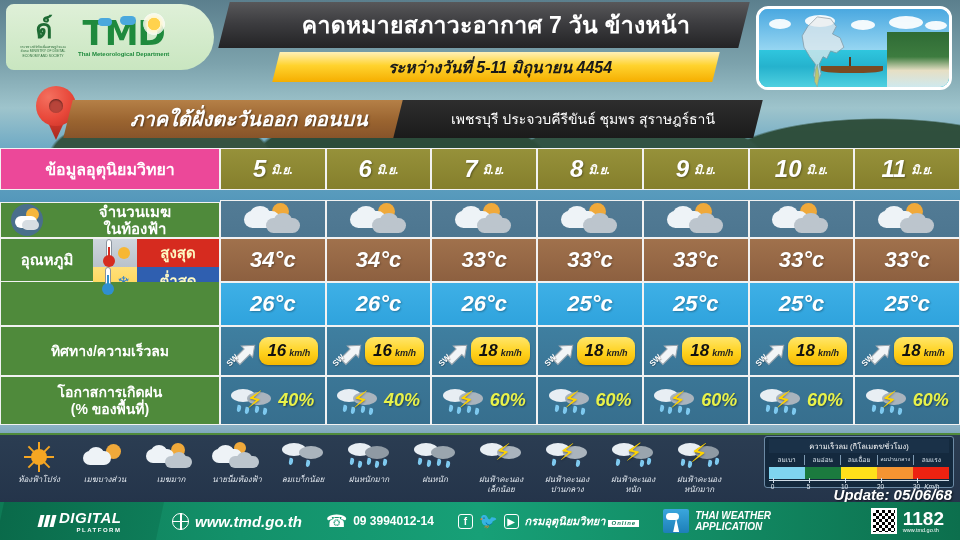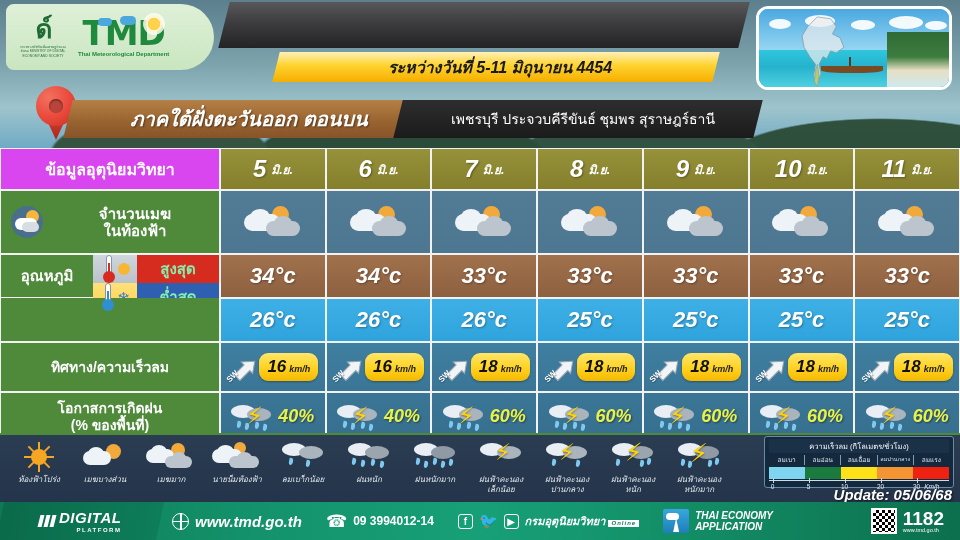--- a/index.html
+++ b/index.html
@@ -137,28 +137,28 @@
     width: 220px; flex: 0 0 220px; border: 1px solid #f2f2f2;
     display:flex; align-items:center; justify-content:center; text-align:center;
     color:#fff; font-weight:bold;
   }
   .cell {
     flex: 1 1 0; border: 1px solid #f2f2f2;
     display:flex; align-items:center; justify-content:center; position:relative;
   }
   
   .r-head { height: 42px; }
-  .r-head .lab { background:#d946ef; font-size: 16px; }
+  .r-head .lab { background:#ec4899; font-size: 16px; }
   .r-head .cell { background: linear-gradient(180deg,#96913a 0%, #857f2c 100%); color:#fff; }
   .dnum { font-size: 24px; font-weight:bold; font-style:italic; margin-right:5px;
           text-shadow: 1px 1px 2px rgba(0,0,0,.35); }
   .dmon { font-size: 12px; font-weight:bold; font-style:italic; }
 
   
-  .r-cloud { height: 64px; }
+  .r-cloud { height: 48px; align-items: flex-end; }
   .r-cloud .lab { background:#4f8a3b; font-size:15px; gap:8px; justify-content:flex-start; padding-left:10px; }
   .r-cloud .cell { background: linear-gradient(180deg,#527b95 0%, #4d7690 100%); }
 
   .lab-ico {
     width: 32px; height: 32px; border-radius:50%; background:#4a6f8c; position:relative; flex:0 0 32px;
   }
   .lab-ico .s { position:absolute; right:4px; top:4px; width:13px; height:13px; border-radius:50%; background:#f5b63c; }
   .lab-ico .c { position:absolute; left:4px; top:12px; width:22px; height:12px; border-radius:8px; background:#fff; }
   .lab-ico .c2 { position:absolute; left:11px; top:16px; width:17px; height:10px; border-radius:7px; background:#d7dde2; }
   .lab-two { line-height:1.15; text-align:center; flex:1; }
@@ -171,21 +171,21 @@
   .temp { color:#fff; font-size: 22px; font-style:italic; font-weight:bold; text-shadow:1px 1px 2px rgba(0,0,0,.3); }
 
   .tlab-wrap { width:220px; flex:0 0 220px; display:flex; border:1px solid #f2f2f2; background:#4f8a3b; }
   .tlab-name { width: 92px; display:flex; align-items:center; justify-content:center;
                color:#fff; font-weight:bold; font-size:15px; }
   .tlab-right { flex:1; display:flex; flex-direction:column; }
   .tlab-row { flex:1; display:flex; }
   .tlab-ico { width: 44px; display:flex; align-items:center; justify-content:center; }
   .tlab-ico.hot { background: linear-gradient(180deg,#cfd6dd,#b9c2cb); }
   .tlab-ico.cold { background: linear-gradient(180deg,#ffe07a,#ffd24d); }
-  .tlab-txt { flex:1; display:flex; align-items:center; justify-content:center; color:#86efac; font-size:15px; font-weight:bold; }
+  .tlab-txt { flex:1; display:flex; align-items:center; justify-content:center; color:#fef9c3; font-size:15px; font-weight:bold; }
   .tlab-txt.hot { background:#d62b1f; }
   .tlab-txt.cold { background:#2f5fb0; }
   .thermo { position:relative; width:16px; height:28px; }
   .thermo .tube { position:absolute; left:5px; top:0; width:6px; height:21px; background:#fff; border:1px solid #8a949e; border-radius:3px 3px 0 0;}
   .thermo .bulb { position:absolute; left:2px; bottom:0; width:12px; height:12px; border-radius:50%; }
   .thermo .fill { position:absolute; left:7px; bottom:8px; width:2px; height:12px; }
   .mini-sun { width:12px; height:12px; border-radius:50%; background:#f7b733; margin-left:1px; }
   .mini-flake { color:#2f7fd0; font-size:15px; margin-left:1px; line-height:1; }
 
   
@@ -318,20 +318,21 @@
         <i style="left:0;top:4px;width:14px;height:8px;border-radius:5px;"></i>
         <i style="left:22px;top:2px;width:16px;height:9px;border-radius:5px;"></i>
       </div>
       <div class="tmd-sun"></div>
       <div class="tmd-word">TMD</div>
       <div class="tmd-sub">Thai Meteorological Department</div>
     </div>
   </div>
 
   <div class="title-bar"></div>
+  <div class="title-bar-txt">คาดหมายสภาวะอากาศ  7  วัน  ข้างหน้า</div>
 
   <div class="subtitle-bar"></div>
   <div class="subtitle-txt">ระหว่างวันที่ 5-11 มิถุนายน 4454</div>
 
   <div class="pin">
     <div class="pin-tip"></div>
       <div class="pin-head"></div>
       <div class="pin-hole"></div>
   </div>
   <div class="region-bar"></div>
@@ -798,42 +799,42 @@
             <span class="drop" style="left:7px;top:17px"></span>
             <span class="drop" style="left:24px;top:19px"></span>
           </div>
       </div>
       <div class="lg-txt">ลมเบา็กน้อย</div>
     </div>
     <div class="lg-item">
       <div class="lg-ico">
         <div class="storm" style="width:44px;height:32px">
             <span class="cl" style="left:0;top:2px;width:24px;height:13px;background:#e8eef3;"></span>
-            <span class="cl" style="left:17px;top:5px;width:24px;height:13px;background:#9aa5ae;"></span>
-            <span class="drop" style="left:4px;top:17px"></span>
-            <span class="drop" style="left:13px;top:19px"></span>
-            <span class="drop" style="left:23px;top:18px"></span>
-            <span class="drop" style="left:32px;top:20px"></span>
-          </div>
-      </div>
-      <div class="lg-txt">ฝนหนัก</div>
-    </div>
-    <div class="lg-item">
-      <div class="lg-ico">
-        <div class="storm" style="width:44px;height:32px">
-            <span class="cl" style="left:0;top:2px;width:24px;height:13px;background:#e8eef3;"></span>
             <span class="cl" style="left:17px;top:5px;width:24px;height:13px;background:#8f9aa4;"></span>
             <span class="drop" style="left:2px;top:17px"></span>
             <span class="drop" style="left:10px;top:20px"></span>
             <span class="drop" style="left:19px;top:17px"></span>
             <span class="drop" style="left:27px;top:20px"></span>
             <span class="drop" style="left:35px;top:18px"></span>
           </div>
       </div>
       <div class="lg-txt">ฝนหนักมาก</div>
+    </div>
+    <div class="lg-item">
+      <div class="lg-ico">
+        <div class="storm" style="width:44px;height:32px">
+            <span class="cl" style="left:0;top:2px;width:24px;height:13px;background:#e8eef3;"></span>
+            <span class="cl" style="left:17px;top:5px;width:24px;height:13px;background:#9aa5ae;"></span>
+            <span class="drop" style="left:4px;top:17px"></span>
+            <span class="drop" style="left:13px;top:19px"></span>
+            <span class="drop" style="left:23px;top:18px"></span>
+            <span class="drop" style="left:32px;top:20px"></span>
+          </div>
+      </div>
+      <div class="lg-txt">ฝนหนัก</div>
     </div>
     <div class="lg-item">
       <div class="lg-ico">
         <div class="storm" style="width:44px;height:32px">
             <span class="cl" style="left:0;top:2px;width:24px;height:13px;background:#e8eef3;"></span>
             <span class="cl" style="left:17px;top:5px;width:24px;height:13px;background:#aab4bd;"></span>
             <span class="bolt" style="left:15px;top:0;font-size:23px;">⚡</span>
           </div>
       </div>
       <div class="lg-txt" style="white-space:pre-line">ฝนฟ้าคะนอง
@@ -946,21 +947,21 @@
         <span>กรมอุตุนิยมวิทยา</span>
         <span class="tag">Online</span>
       </span>
     </div>
     <div class="f-item">
       <span class="app-ico">
           <i class="cl"></i>
           <i class="t"></i>
         </span>
       <span class="f-app">
-        <span>THAI ECONOMY</span><br>
+        <span>THAI WEATHER</span><br>
         <span>APPLICATION</span>
       </span>
     </div>
     <div class="f-item" style="margin-left:auto;padding-right:16px">
       <span class="qr"></span>
       <span class="f-1182">
         <span>1182</span>
         <small>www.tmd.go.th</small>
       </span>
     </div>

